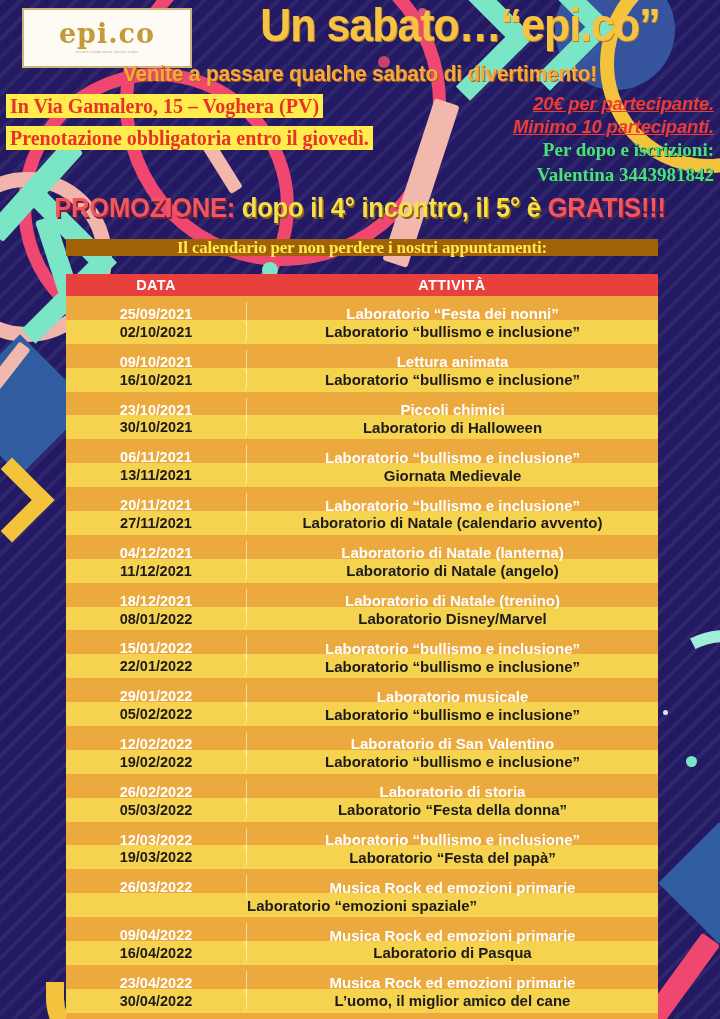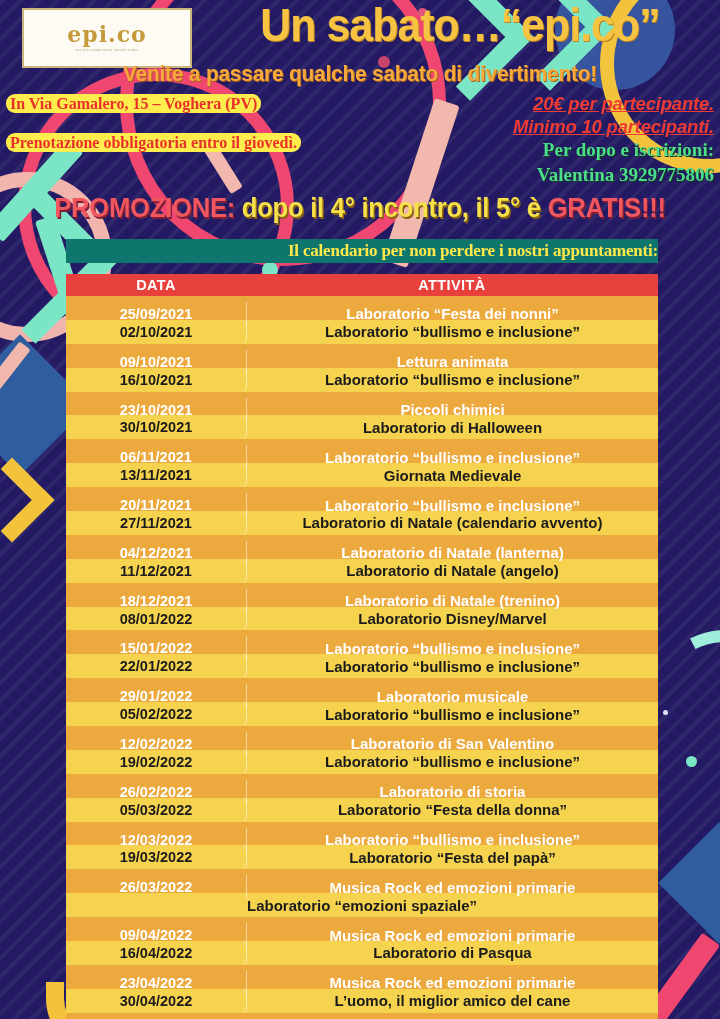--- a/index.html
+++ b/index.html
@@ -22,62 +22,62 @@
   .ring-mint{border-radius:50%;border:12px solid #7ae6c6;}
   .disc{border-radius:50%;}
 
   .chev{width:70px;height:70px;border-right:20px solid #7ae6c6;border-bottom:20px solid #7ae6c6;}
   .bar{border-radius:3px;}
 
   
   #logo{position:absolute;left:22px;top:8px;width:166px;height:56px;background:#fdfbf4;
         border:2px solid #cdb57e;display:flex;flex-direction:column;
         align-items:center;justify-content:center;}
-  #logo .mark{font-family:"DejaVu Serif",serif;font-size:22px;letter-spacing:1px;
+  #logo .mark{font-family:"DejaVu Serif",serif;font-size:27px;letter-spacing:1px;
         color:#c49a3b;font-weight:bold;line-height:1;}
   #logo .sub{font-size:3.4px;color:#b9a277;letter-spacing:.4px;margin-top:3px;
         text-align:center;line-height:1.5;}
 
   
   #title{position:absolute;left:205px;top:2px;width:510px;text-align:center;
      font-size:46px;font-weight:bold;color:#f6c342;letter-spacing:-1px;
      font-family:"Liberation Sans",sans-serif;line-height:1;
      transform:scaleX(.93);transform-origin:center;
      text-shadow:1px 1px 0 #b8801f;white-space:nowrap;}
 
   #subtitle{position:absolute;left:0;top:62px;width:720px;text-align:center;
      font-size:21.5px;font-weight:bold;color:#f6a93c;letter-spacing:-.2px;
      transform:scaleX(.97);white-space:nowrap;
      text-shadow:1px 1px 0 #a85f18;}
 
   
   #addr{position:absolute;left:6px;top:94px;}
   #addr div{display:inline-block;background:#ffed4e;color:#e8312a;
-     font-family:"Liberation Serif",serif;font-weight:bold;font-size:16px;
-     padding:0 4px;margin-bottom:20px;white-space:nowrap;line-height:1.2;border-radius:9px;}
+     font-family:"Liberation Serif",serif;font-weight:bold;font-size:20px;
+     padding:0 4px;margin-bottom:8px;white-space:nowrap;line-height:1.2;}
 
   
   #rinfo{position:absolute;right:6px;top:92px;text-align:right;width:370px;}
   #rinfo .price{color:#ef3b33;font-weight:bold;font-style:italic;font-size:18.5px;
      text-decoration:underline;line-height:1.25;letter-spacing:-.2px;white-space:nowrap;}
   #rinfo .contact{color:#4ddc8a;font-family:"Liberation Serif",serif;font-weight:bold;
      font-size:19px;line-height:1.3;white-space:nowrap;
      text-shadow:1px 1px 0 #123a22;}
 
   
   #promo{position:absolute;left:0;top:193px;width:720px;text-align:center;
      font-size:27px;font-weight:bold;white-space:nowrap;
      transform:scaleX(.95);letter-spacing:-.3px;}
   #promo .p1{color:#f0575f;text-shadow:1.5px 1.5px 0 #7e1f35;}
   #promo .p2{color:#f7e14a;text-shadow:1.5px 1.5px 0 #8a6312;}
   #promo .p3{color:#f0575f;text-shadow:1.5px 1.5px 0 #7e1f35;}
 
   
-  #calbanner{position:absolute;left:66px;top:239px;width:592px;height:24px;
-     background:#0f766e;display:flex;align-items:center;justify-content:flex-end;}
+  #calbanner{position:absolute;left:66px;top:239px;width:592px;height:17px;
+     background:#a16207;display:flex;align-items:center;justify-content:center;}
   #calbanner span{color:#ffe84a;font-family:"Liberation Serif",serif;font-weight:bold;
      font-size:17px;white-space:nowrap;letter-spacing:-.2px;}
 
   
   #table{position:absolute;left:66px;top:274px;width:592px;}
   .thead{display:flex;background:#e8403c;height:22px;align-items:center;}
   .thead .c1{width:180px;text-align:center;color:#fff;font-weight:bold;font-size:14.5px;
      letter-spacing:.4px;}
   .thead .c2{flex:1;text-align:center;color:#fff;font-weight:bold;font-size:14.5px;
      letter-spacing:.4px;}
@@ -146,21 +146,21 @@
 
   <div id="addr">
     <div>In Via Gamalero, 15 – Voghera (PV)</div><br>
     <div>Prenotazione obbligatoria entro il giovedì.</div>
   </div>
 
   <div id="rinfo">
     <div class="price">20€ per partecipante.</div>
     <div class="price">Minimo 10 partecipanti.</div>
     <div class="contact">Per dopo e iscrizioni:</div>
-    <div class="contact">Valentina 3929775806</div>
+    <div class="contact">Valentina 3443981842</div>
   </div>
 
   <div id="promo"><span class="p1">PROMOZIONE:</span><span class="p2"> dopo il 4° incontro, il 5° è </span><span class="p3">GRATIS!!!</span></div>
 
   <div id="calbanner">
     <span>Il calendario per non perdere i nostri appuntamenti:</span>
   </div>
 
   <div id="table">
     <div class="thead">

